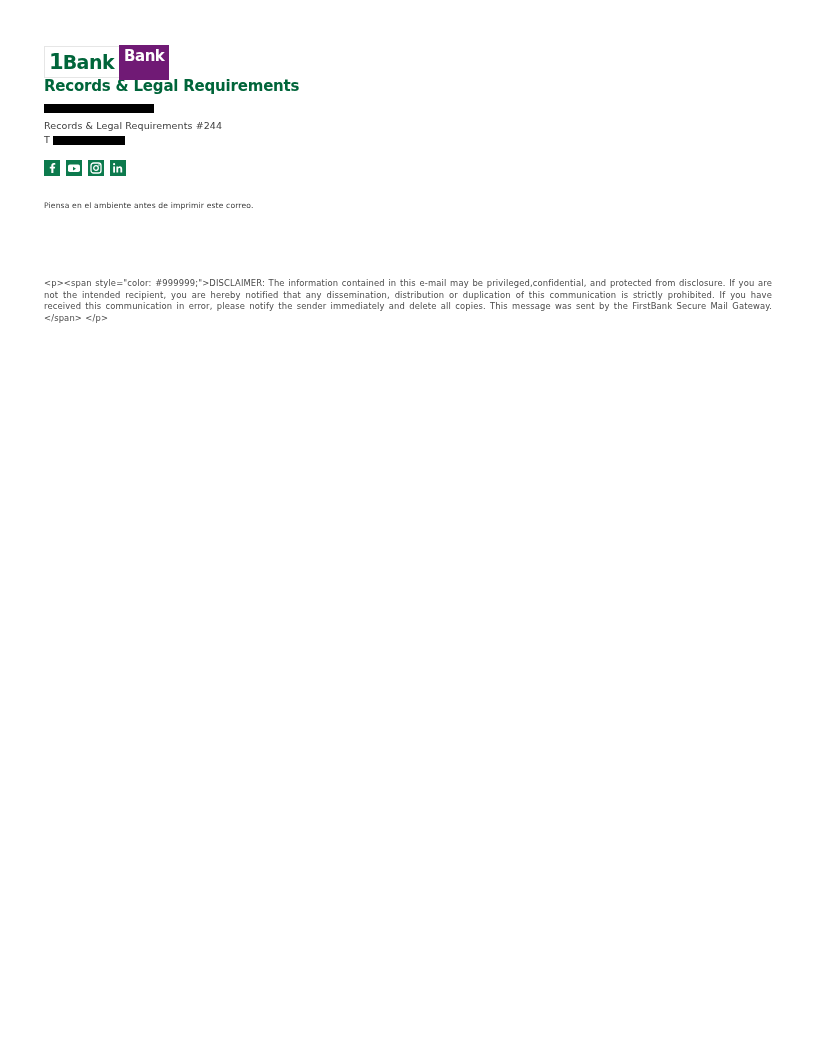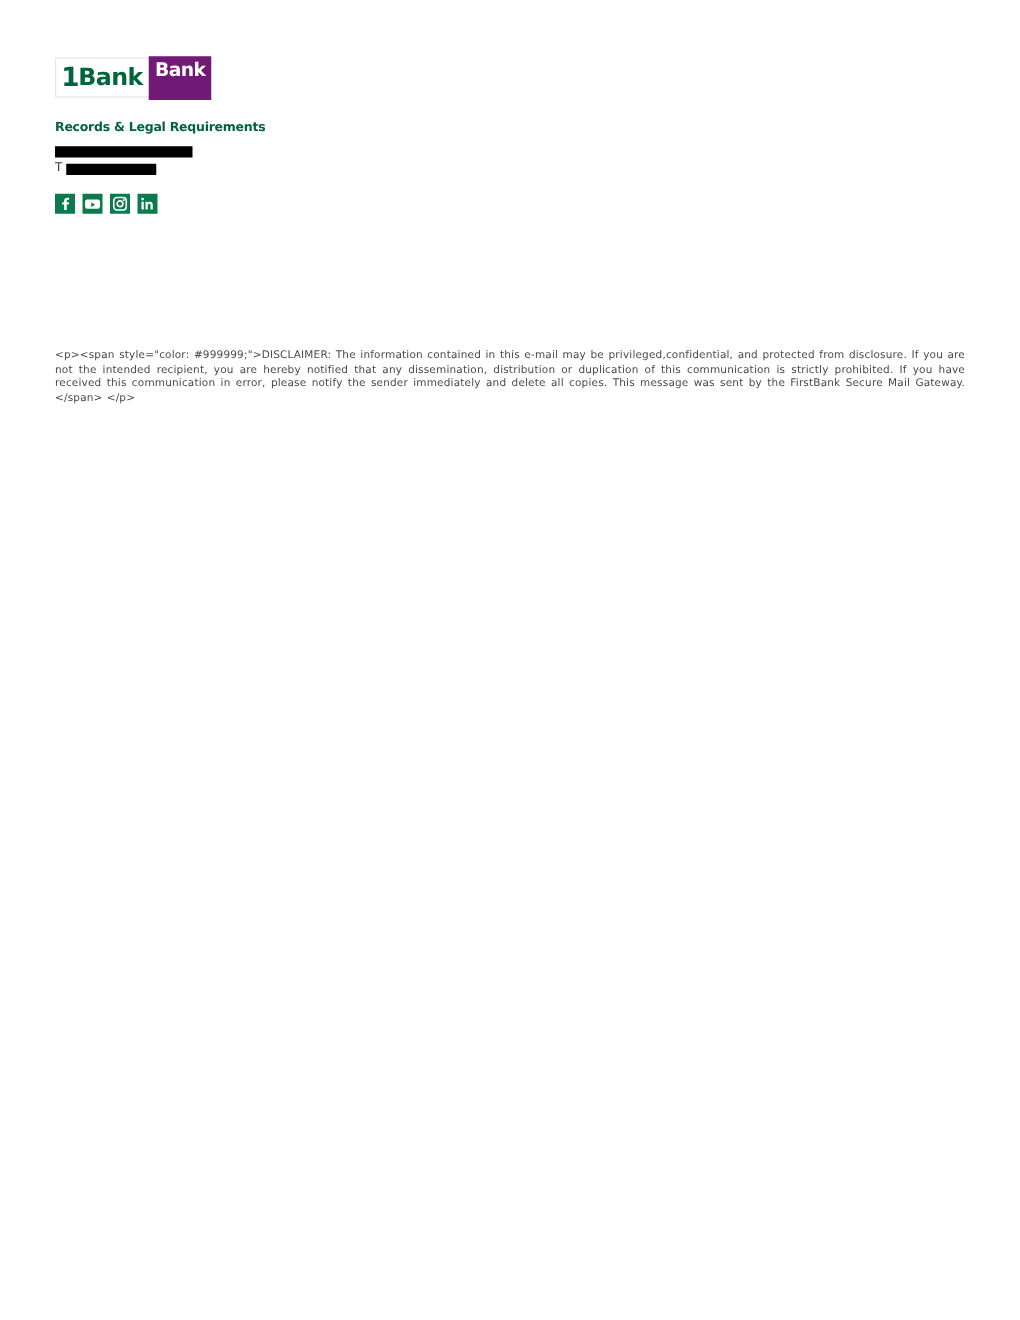--- a/index.html
+++ b/index.html
@@ -65,24 +65,23 @@
     color: #ffffff;
     background: #701a75;
     line-height: 1;
     padding: 4px 5px 16px 5px;
     margin-left: 5px;
     letter-spacing: -0.5px;
   }
 
   
   .dept-title {
-    margin-top: 19px;
-    font-family: "DejaVu Sans", sans-serif;
-    font-weight: bold;
-    font-size: 10px;
+    font-family: "DejaVu Sans", sans-serif;
+    font-weight: bold;
+    font-size: 15px;
     color: #00653a;
     letter-spacing: -0.2px;
     line-height: 1.1;
   }
 
   
   .redaction {
     background: #000000;
     display: inline-block;
     vertical-align: middle;
@@ -184,20 +183,21 @@
     <div class="logo">
       <span class="logo-one">1</span>
       <span class="logo-first">Bank</span>
       <span class="logo-bank">Bank</span>
     </div>
 
     <div class="dept-title">Records &amp; Legal Requirements</div>
 
     <div class="redaction redaction-name"></div>
 
+    <div class="dept-line">Records &amp; Legal Requirements #244</div>
 
     <div class="phone-line">
       <span class="phone-label">T</span>
       <span class="redaction redaction-phone"></span>
     </div>
 
 
     <div class="social-row">
       <a class="social-icon" href="#">
         <svg width="16" height="16" viewBox="0 0 16 16" aria-hidden="true">
@@ -220,19 +220,20 @@
       <a class="social-icon" href="#">
         <svg width="16" height="16" viewBox="0 0 16 16" aria-hidden="true">
           <rect x="3.2" y="6.4" width="1.8" height="6.2" fill="#ffffff"></rect>
           <circle cx="4.1" cy="4.2" r="1.1" fill="#ffffff"></circle>
           <path d="M6.4 6.4h1.7v.9c.4-.6 1-1 1.9-1 1.4 0 2.2.9 2.2 2.6v3.7h-1.8V9.3c0-.8-.3-1.3-1-1.3s-1.2.5-1.2 1.4v3.2H6.4V6.4z" fill="#ffffff"></path>
         </svg>
       </a>
     </div>
 
     <div class="env-note">
+      <div>Piensa en el ambiente antes de imprimir este correo.</div>
     </div>
 
   </div>
 
   <div class="disclaimer-raw">&lt;p&gt;&lt;span style="color: #999999;"&gt;DISCLAIMER: The information contained in this e-mail may be privileged,confidential, and protected from disclosure. If you are not the intended recipient, you are hereby notified that any dissemination, distribution or duplication of this communication is strictly prohibited. If you have received this communication in error, please notify the sender immediately and delete all copies. This message was sent by the FirstBank Secure Mail Gateway.&lt;/span&gt; &lt;/p&gt;</div>
 
 </div>
 
 </body></html>

